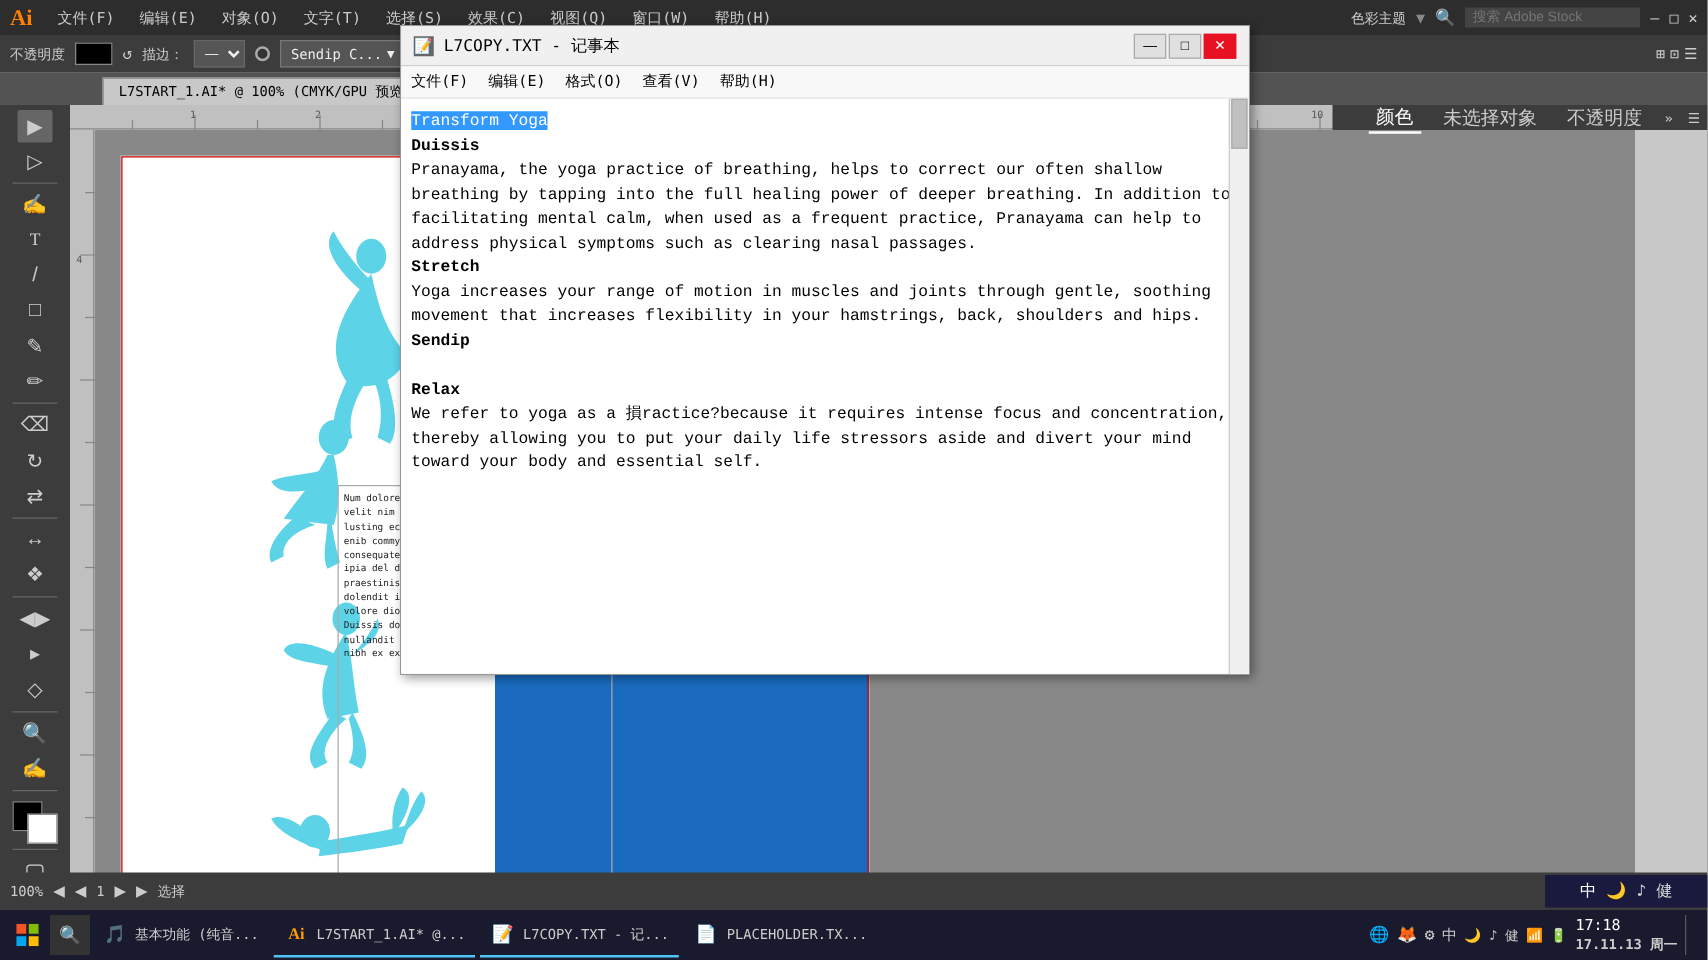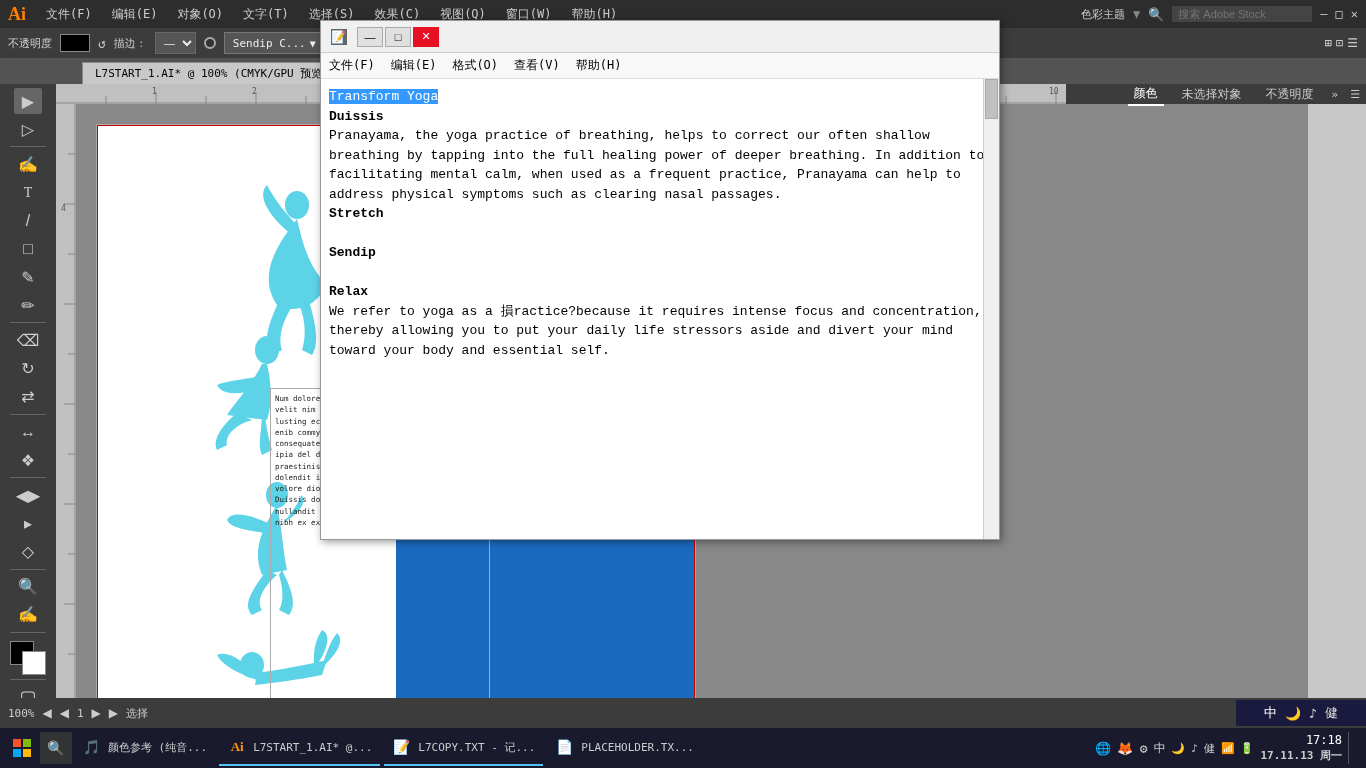--- a/index.html
+++ b/index.html
@@ -353,36 +353,36 @@
     .taskbar-app .app-icon {
       width: 20px; height: 20px;
       display: flex; align-items: center; justify-content: center;
       font-size: 14px;
     }
     .taskbar-right {
       margin-left: auto;
       display: flex; align-items: center; gap: 6px;
       color: #ccc; font-size: 11px; padding-right: 8px;
     }
-    .taskbar-time { text-align: right; line-height: 1.3; }
+    .taskbar-time { text-align: left; line-height: 1.3; }
     .sys-icon { font-size: 13px; cursor: pointer; }
 
     
     #panel-top {
       position: absolute;
       top: 84px; right: 0;
       height: 20px;
       width: 300px;
       background: #3c3c3c;
       display: flex; align-items: center; justify-content: flex-end;
       padding: 0 6px; gap: 12px;
       z-index: 99;
     }
     .panel-tab {
-      color: #ccc; font-size: 12px; cursor: pointer;
+      color: #ccc; font-size: 15px; cursor: pointer;
       padding: 2px 6px;
     }
     .panel-tab.active { color: white; border-bottom: 2px solid white; }
   </style>
 </head>
 <body>
 
 <div id="ai-menubar">
   <span class="ai-logo">Ai</span>
   <span class="menu-item">文件(F)</span>
@@ -605,37 +605,38 @@
       <p style="color:#222;font-size:7.5px;line-height:1.5;">Num doloreetum venim sequam ver suscipist Et velit nim vulpute dolore dipit lut adipm lusting ectet praesenii prat vel in vercin enib commy niat essi. igna augiame onsentit consequatel alisim ver mc consequat. Ut lor s ipia del dolore modol dit lummy nulla com praestinis nullaorem a Wissil dolum erllit lao dolendit ip er adipit l Sendip eui tionsed do volore dio enim velenim nit irillutpat. Duissis dolore tis nonlulut wisi blam, summy nullandit wisse facidui bla alit lummy nit nibh ex exero odio od dolor-</p>
     </div>
 
     <div style="position:absolute;top:0;left:0;right:0;bottom:0;border:1px solid #cc0000;pointer-events:none;"></div>
   </div>
 </div>
 
 <div id="notepad">
   <div id="notepad-titlebar">
     <div class="np-icon">📝</div>
+    <span class="np-title">L7COPY.TXT - 记事本</span>
     <button class="np-winbtn">—</button>
     <button class="np-winbtn">□</button>
     <button class="np-winbtn close">✕</button>
   </div>
   <div id="notepad-menubar">
     <span class="np-menu">文件(F)</span>
     <span class="np-menu">编辑(E)</span>
     <span class="np-menu">格式(O)</span>
     <span class="np-menu">查看(V)</span>
     <span class="np-menu">帮助(H)</span>
   </div>
   <div id="notepad-content">
     <span class="highlighted">Transform Yoga</span><br>
     <strong>Duissis</strong><br>
     <span>Pranayama, the yoga practice of breathing, helps to correct our often shallow breathing by tapping into the full healing power of deeper breathing. In addition to facilitating mental calm, when used as a frequent practice, Pranayama can help to address physical symptoms such as clearing nasal passages.</span><br>
     <strong>Stretch</strong><br>
-    <br>
+    <span>Yoga increases your range of motion in muscles and joints through gentle, soothing movement that increases flexibility in your hamstrings, back, shoulders and hips.</span><br>
     <strong>Sendip</strong><br>
     <br>
     <strong>Relax</strong><br>
     <span>We refer to yoga as a 損ractice?because it requires intense focus and concentration, thereby allowing you to put your daily life stressors aside and divert your mind toward your body and essential self.</span>
   </div>
   <div id="notepad-scrollbar">
     <div class="np-scroll-thumb"></div>
   </div>
 </div>
 
@@ -657,21 +658,21 @@
       <rect x="10" y="0" width="8" height="8" fill="#81bc06"></rect>
       <rect x="0" y="10" width="8" height="8" fill="#05a6f0"></rect>
       <rect x="10" y="10" width="8" height="8" fill="#ffba08"></rect>
     </svg>
   </div>
   <div class="taskbar-search">
     <span>🔍</span>
   </div>
   <div class="taskbar-app">
     <span class="app-icon">🎵</span>
-    <span>颜色参考 (纯音...</span>
+    <span>基本功能 (纯音...</span>
   </div>
   <div class="taskbar-app active">
     <span class="app-icon" style="color:#ff9a00;font-weight:bold;font-family:serif;font-size:13px;">Ai</span>
     <span>L7START_1.AI* @...</span>
   </div>
   <div class="taskbar-app active">
     <span class="app-icon">📝</span>
     <span>L7COPY.TXT - 记...</span>
   </div>
   <div class="taskbar-app">

